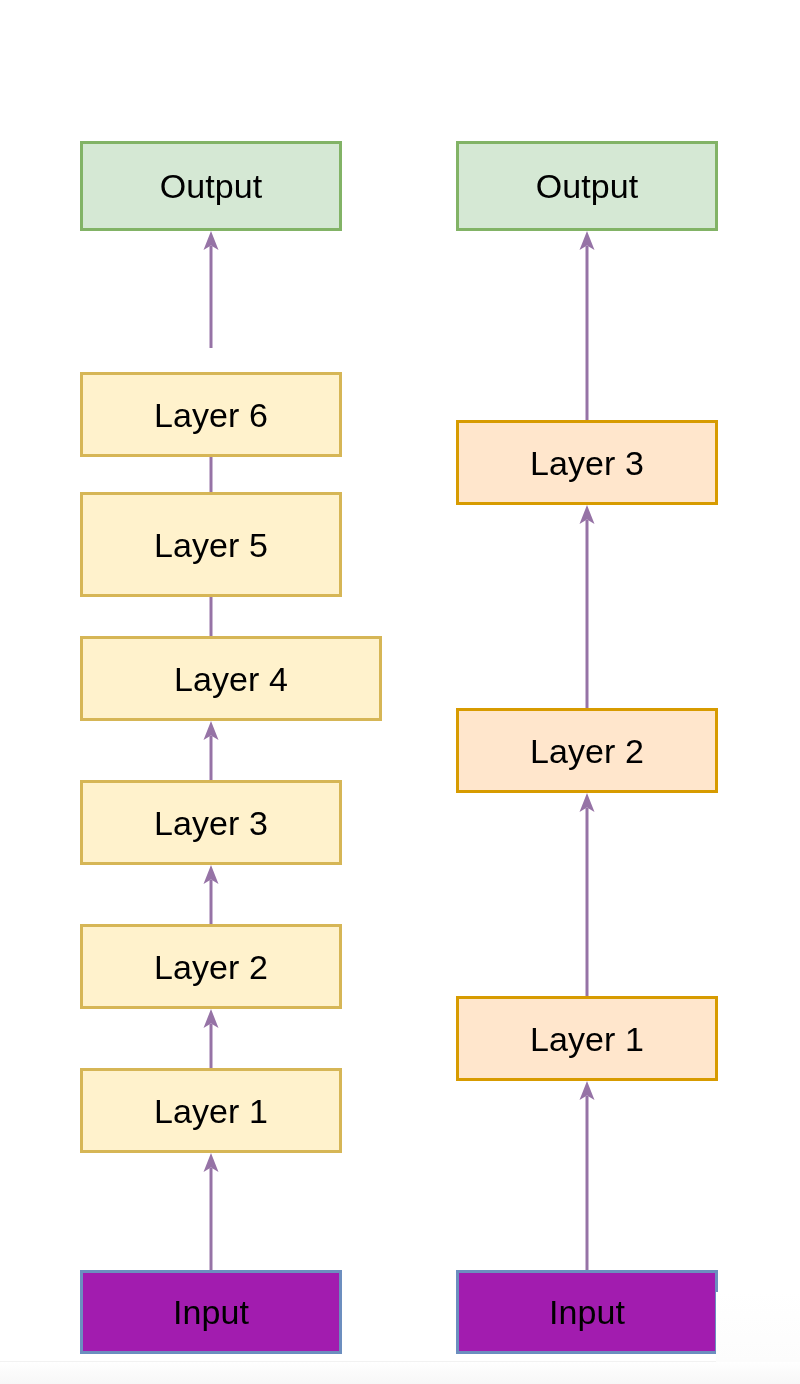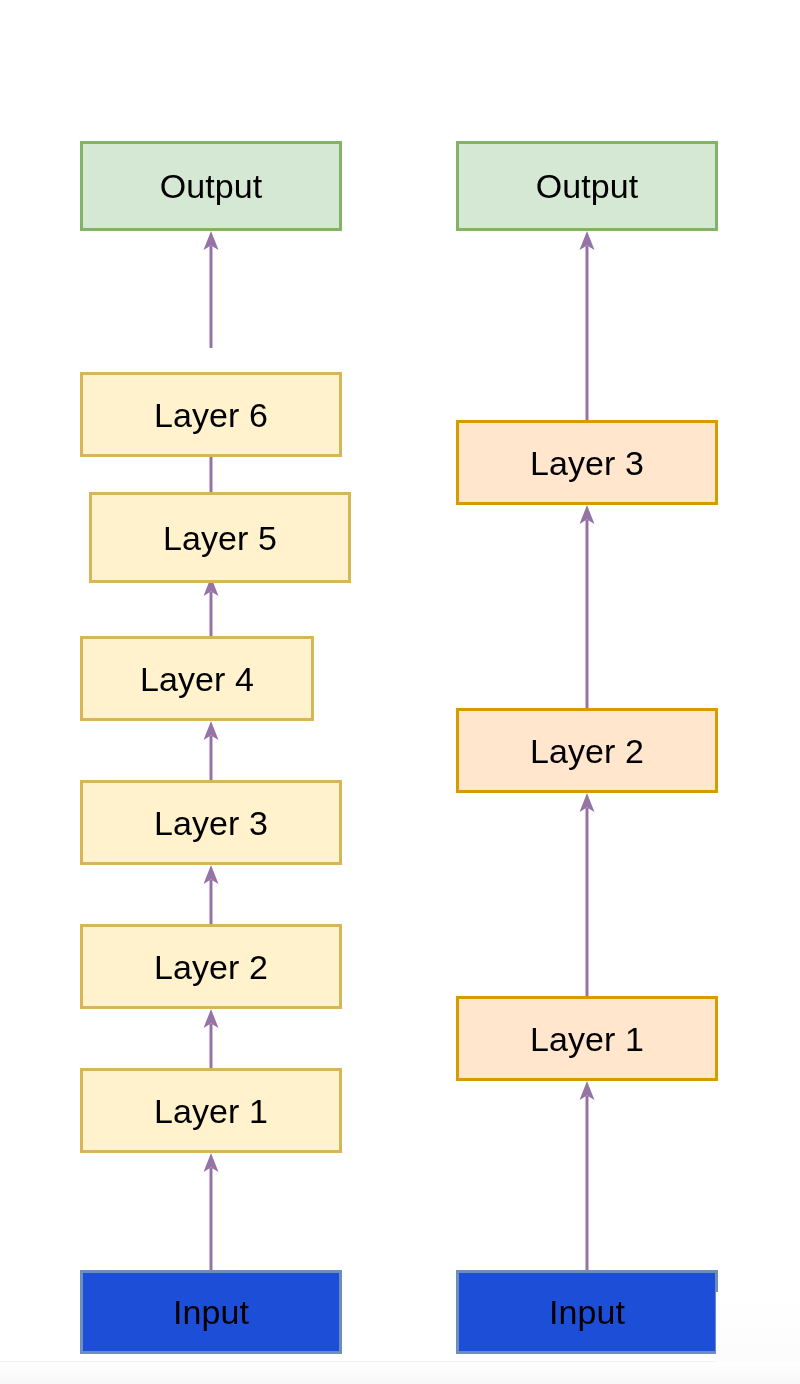--- a/index.html
+++ b/index.html
@@ -49,21 +49,21 @@
     letter-spacing: 0.1px;
     border-width: 3px;
     border-style: solid;
     white-space: nowrap;
   }
   .node.output {
     background: #d5e8d4;
     border-color: #82b366;
   }
   .node.input {
-    background: #1d4ed8;
+    background: #a21caf;
     border-color: #6c8ebf;
   }
   .node.yellow {
     background: #fff2cc;
     border-color: #d6b656;
   }
   .node.orange {
     background: #ffe6cc;
     border-color: #d79b00;
   }
@@ -121,24 +121,24 @@
     <svg class="arrow" width="22" height="189" style="left: 576px; top: 231px;">
       <line x1="11" y1="189" x2="11" y2="15" stroke="#9673a6" stroke-width="3"></line>
       <polygon points="11,0 18.5,19 11,14.5 3.5,19" fill="#9673a6"></polygon>
     </svg>
     <div class="node output" style="left: 80px; top: 141px; width: 262px; height: 90px;">
       <span>Output</span>
     </div>
     <div class="node yellow" style="left: 80px; top: 348px; width: 262px; height: 85px; margin-top: 24px;">
       <span>Layer 6</span>
     </div>
-    <div class="node yellow" style="left: 80px; top: 492px; width: 262px; height: 91px; margin-left: 9px;">
+    <div class="node yellow" style="left: 80px; top: 492px; width: 262px; height: 105px;">
       <span>Layer 5</span>
     </div>
-    <div class="node yellow" style="left: 80px; top: 636px; width: 234px; height: 85px;">
+    <div class="node yellow" style="left: 80px; top: 636px; width: 302px; height: 85px;">
       <span>Layer 4</span>
     </div>
     <div class="node yellow" style="left: 80px; top: 780px; width: 262px; height: 85px;">
       <span>Layer 3</span>
     </div>
     <div class="node yellow" style="left: 80px; top: 924px; width: 262px; height: 85px;">
       <span>Layer 2</span>
     </div>
     <div class="node yellow" style="left: 80px; top: 1068px; width: 262px; height: 85px;">
       <span>Layer 1</span>

